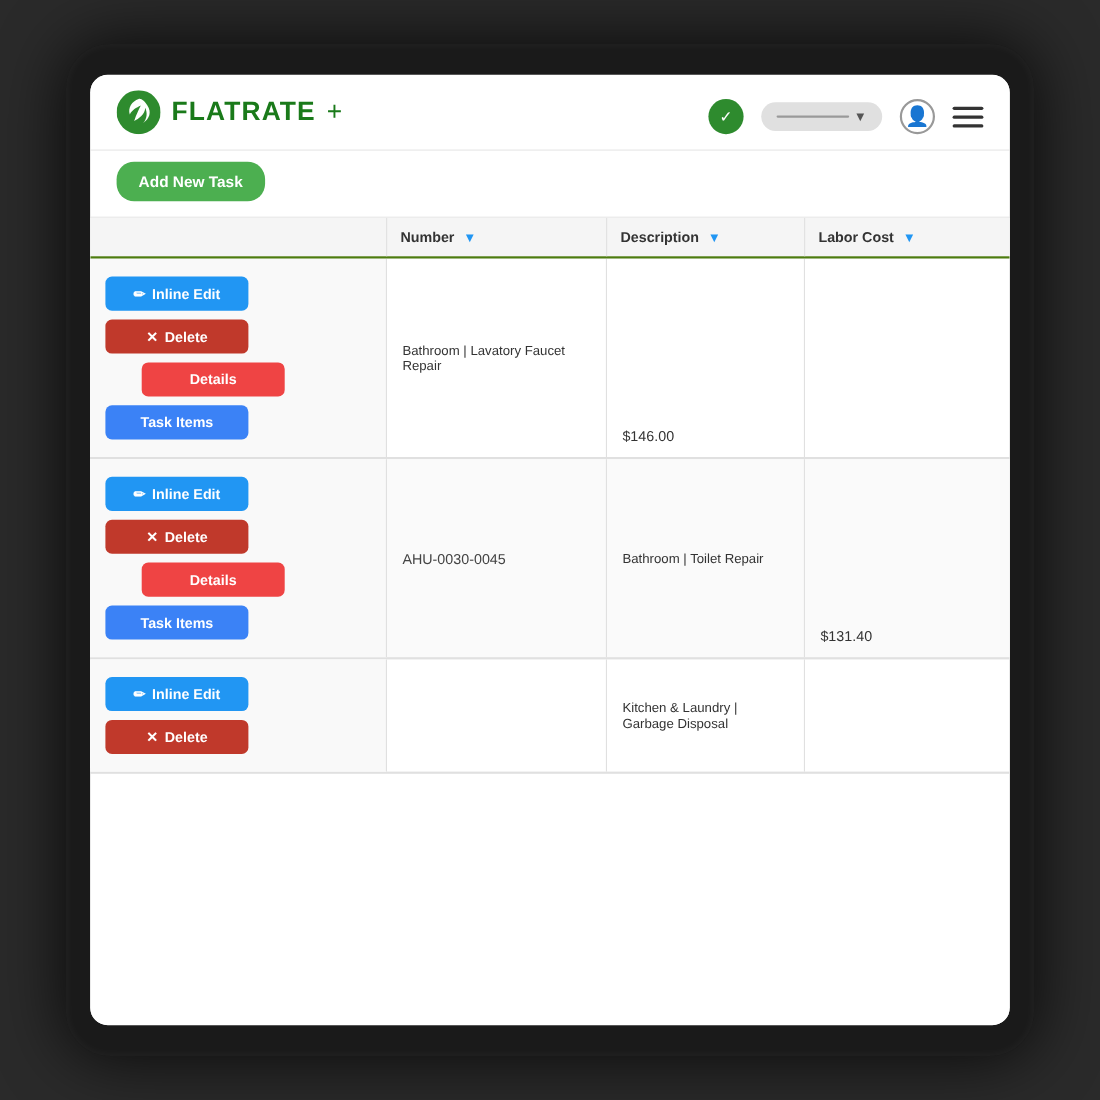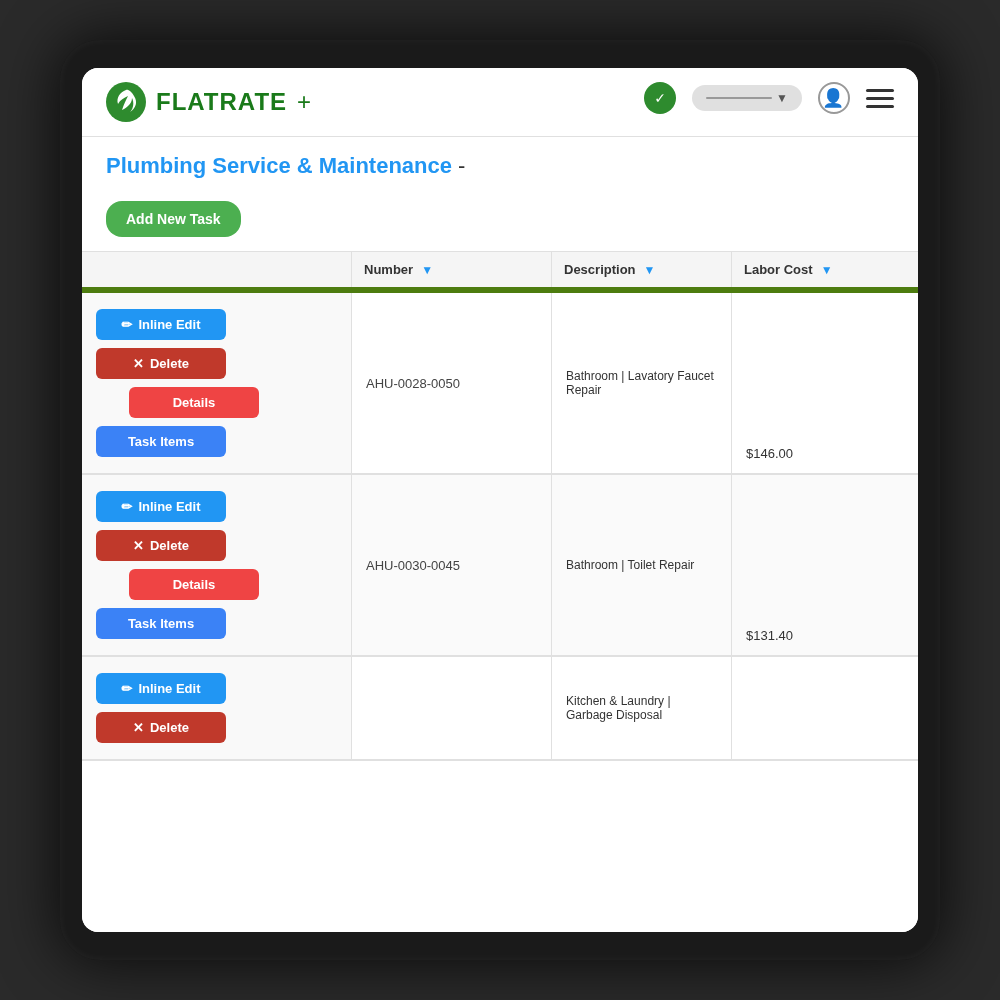--- a/index.html
+++ b/index.html
@@ -33,21 +33,21 @@
       overflow: hidden;
       display: flex;
       flex-direction: column;
     }
 
     
     .header {
       background: white;
       padding: 14px 24px;
       display: flex;
-      align-items: flex-start;
+      align-items: flex-end;
       justify-content: space-between;
       border-bottom: 1px solid #e0e0e0;
       flex-shrink: 0;
     }
 
     .logo-area {
       display: flex;
       align-items: center;
       gap: 10px;
     }
@@ -184,21 +184,21 @@
     .table-container {
       flex: 1;
       overflow: hidden;
       background: white;
     }
 
     .table-header {
       display: grid;
       grid-template-columns: 270px 200px 180px 200px 120px;
       background: #f5f5f5;
-      border-bottom: 6px solid #4d7c0f;
+      border-bottom: 2px solid #4d7c0f;
       flex-shrink: 0;
     }
 
     .th {
       padding: 10px 12px;
       font-size: 13px;
       font-weight: 600;
       color: #333;
       display: flex;
       align-items: center;
@@ -326,25 +326,20 @@
           <span>👤</span>
         </div>
         <div class="hamburger-icon">
           <div class="hamburger-line"></div>
           <div class="hamburger-line"></div>
           <div class="hamburger-line"></div>
         </div>
       </div>
     </div>
 
-    <div class="page-title-area">
-      <h1 class="page-title">
-        <span class="page-title-link">Plumbing Service &amp; Maintenance</span><span class="page-title-sep"> - </span><span class="page-title-bold"></span>
-      </h1>
-    </div>
 
     <div class="toolbar-area">
       <button class="add-task-btn">Add New Task</button>
     </div>
 
     <div class="table-container">
       <div class="table-header">
         <div class="th"></div>
         <div class="th">
           <span>Number</span>
@@ -373,23 +368,20 @@
               <span>✕</span>
               <span>Delete</span>
             </button>
             <button class="action-btn btn-details">
               <span>Details</span>
             </button>
             <button class="action-btn btn-task-items">
               <span>Task Items</span>
             </button>
           </div>
-          <div class="td td-number">
-            <span>AHU-0028-0050</span>
-          </div>
           <div class="td td-description">
             <span>Bathroom | Lavatory Faucet Repair</span>
           </div>
           <div class="td td-cost">
             <span>$146.00</span>
           </div>
 
         </div>
 
         <div class="table-row">

